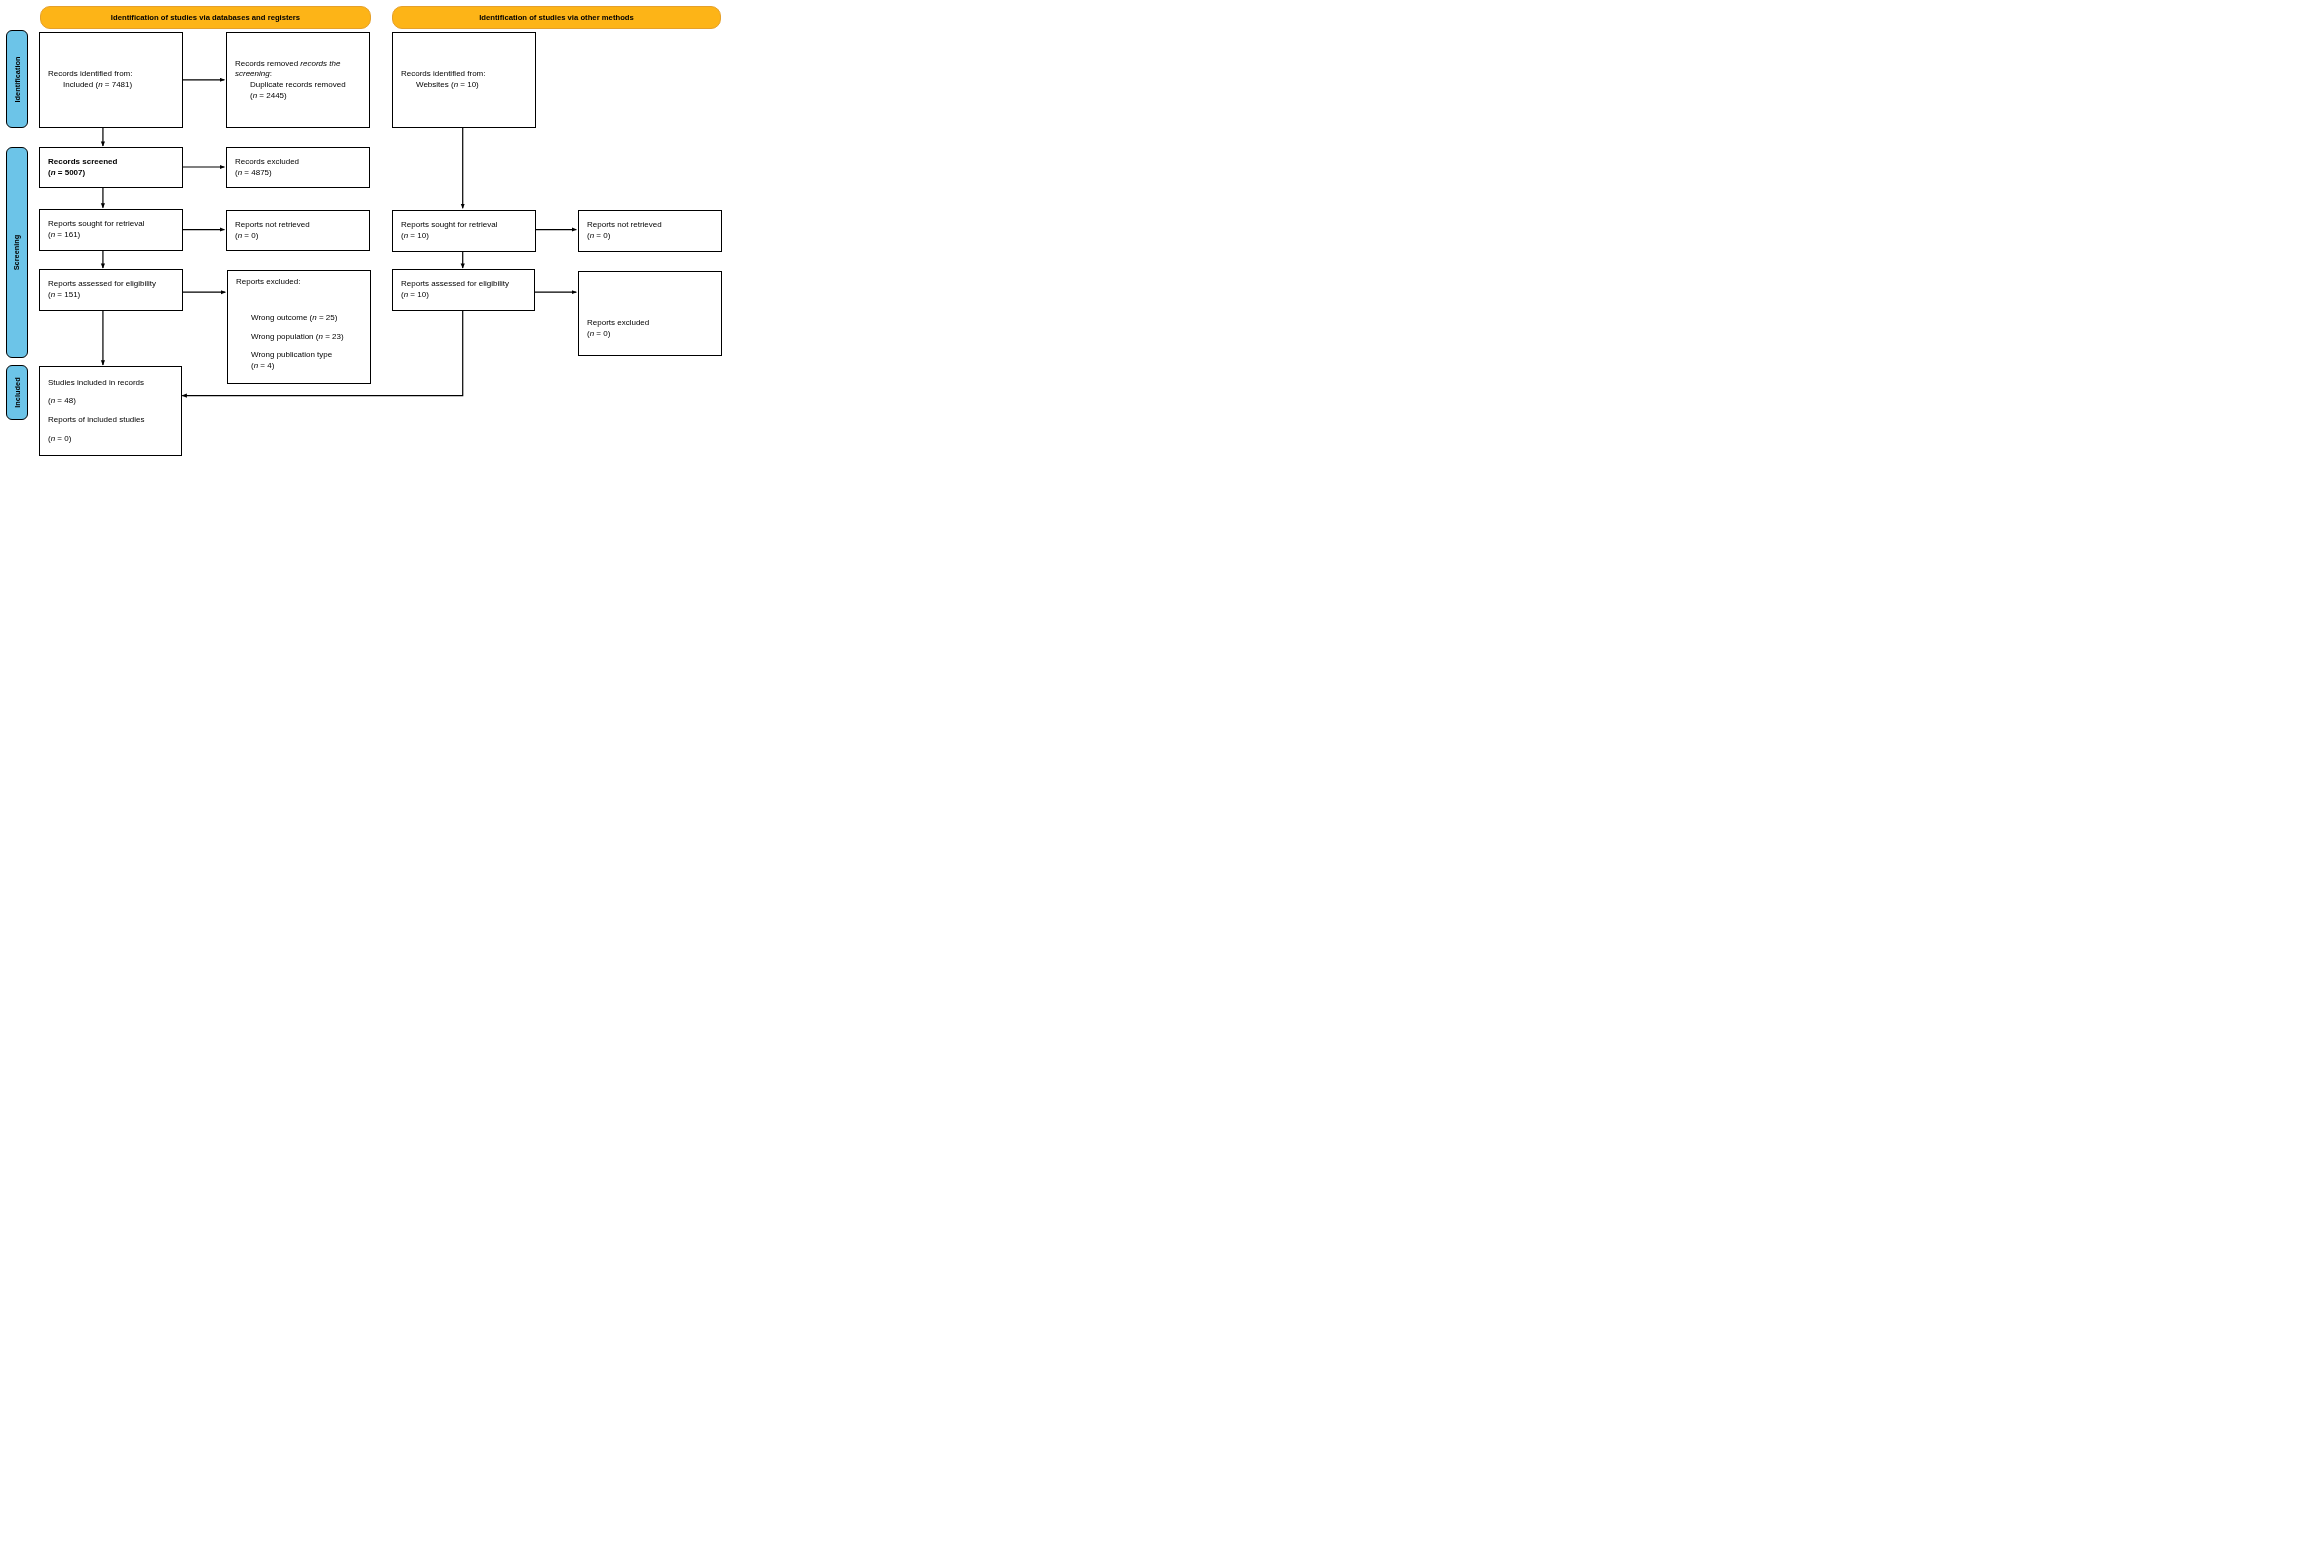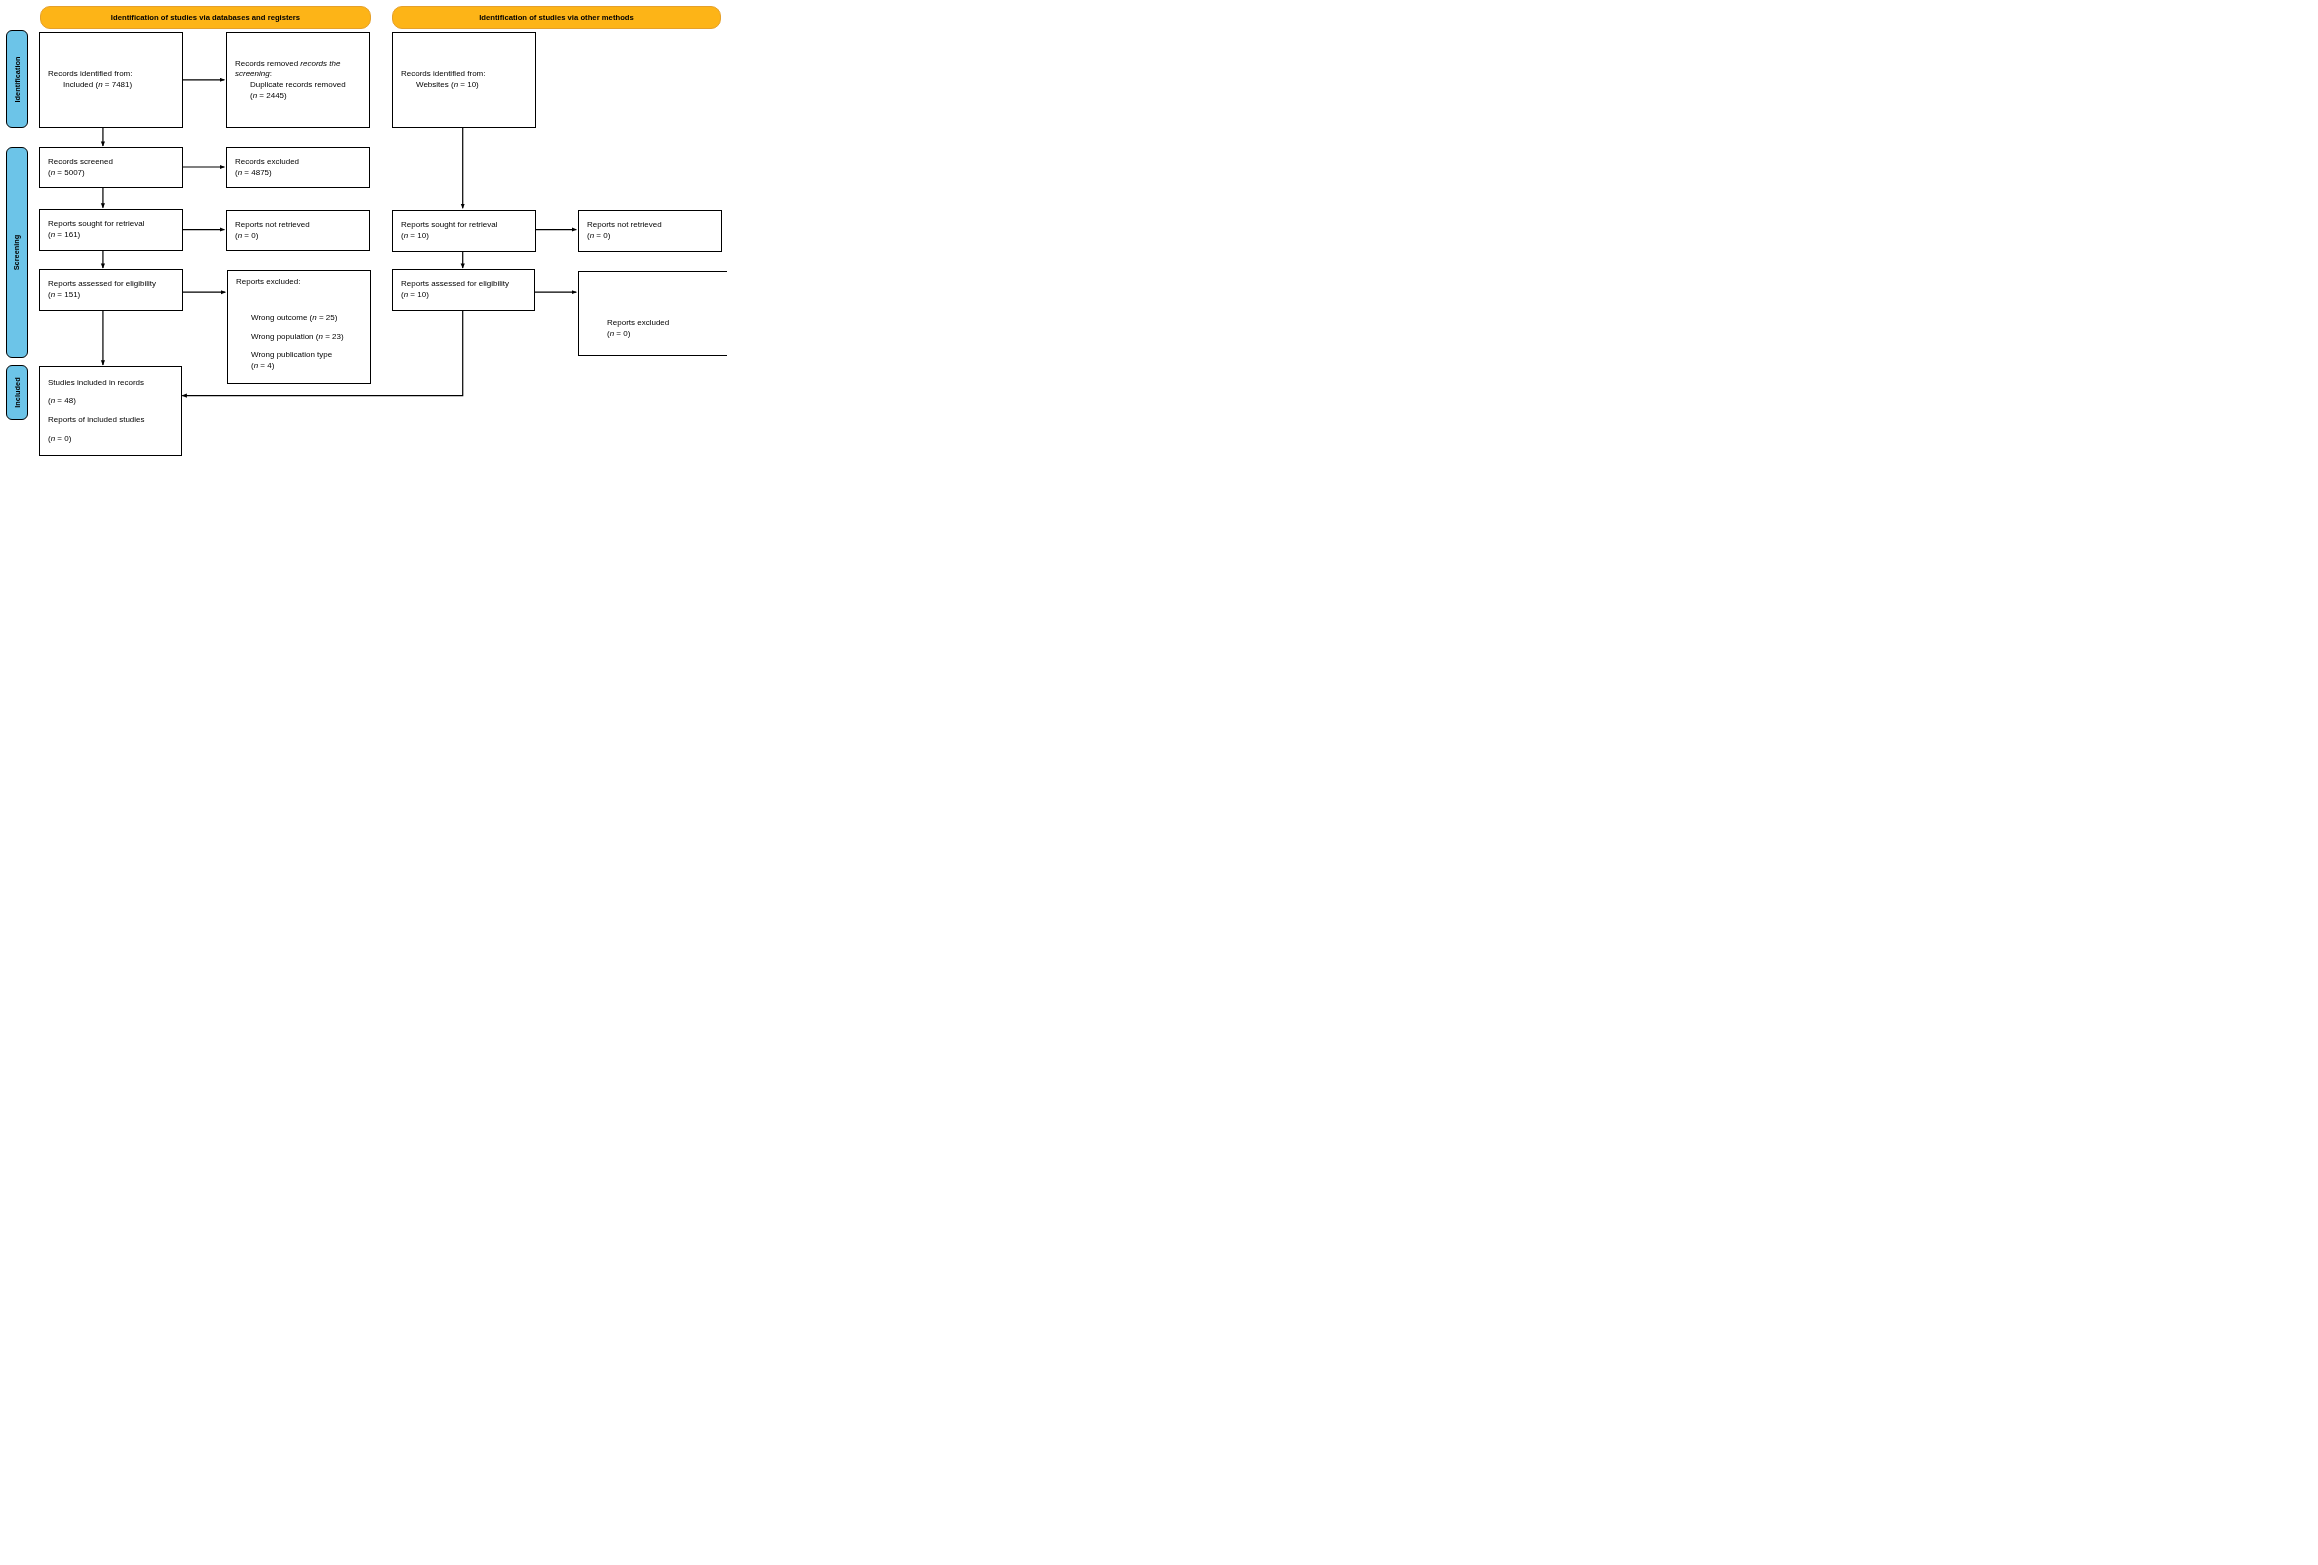--- a/index.html
+++ b/index.html
@@ -36,31 +36,31 @@
   }
   .box .bt{padding:0 3.7px 0 8px;width:100%;box-sizing:border-box;}
   .box.top{justify-content:flex-start;}
   .it{font-style:italic;}
   .ind{padding-left:15px;}
   .g1{margin-top:1em;}
   .g2{margin-top:3.2em;}
   #bx-l1{left:39px;top:32px;width:142px;height:94px;}
   #bx-r1{left:226px;top:32px;width:142px;height:94px;}
   #bx-w1{left:392px;top:32px;width:142px;height:94px;}
-  #bx-l2{left:39px;top:147px;width:142px;height:39px;}
+  #bx-l2{left:39px;top:147px;width:142px;height:39px;font-weight:bold;}
   #bx-r2{left:226px;top:147px;width:142px;height:39px;}
   #bx-l3{left:39px;top:209px;width:142px;height:40px;}
   #bx-r3{left:226px;top:210px;width:142px;height:39px;}
   #bx-w3{left:392px;top:210px;width:142px;height:40px;}
   #bx-f3{left:578px;top:210px;width:142px;height:40px;}
   #bx-l4{left:39px;top:269px;width:142px;height:40px;}
   #bx-r4{left:227px;top:270px;width:142px;height:112px;}
   #bx-r4 .bt{padding-top:6px;}
   #bx-w4{left:392px;top:269px;width:141px;height:40px;}
-  #bx-f4{left:578px;top:271px;width:142px;height:83px;padding-left:20px;}
+  #bx-f4{left:578px;top:271px;width:142px;height:83px;}
   #bx-f4 .bt{padding-top:46px;}
   #bx-l5{left:39px;top:366px;width:141px;height:88px;}
   
   #arrows{position:absolute;left:0;top:0;width:100%;height:100%;pointer-events:none;}
 </style>
 </head>
 <body>
 
 <div class="canvas">
 

